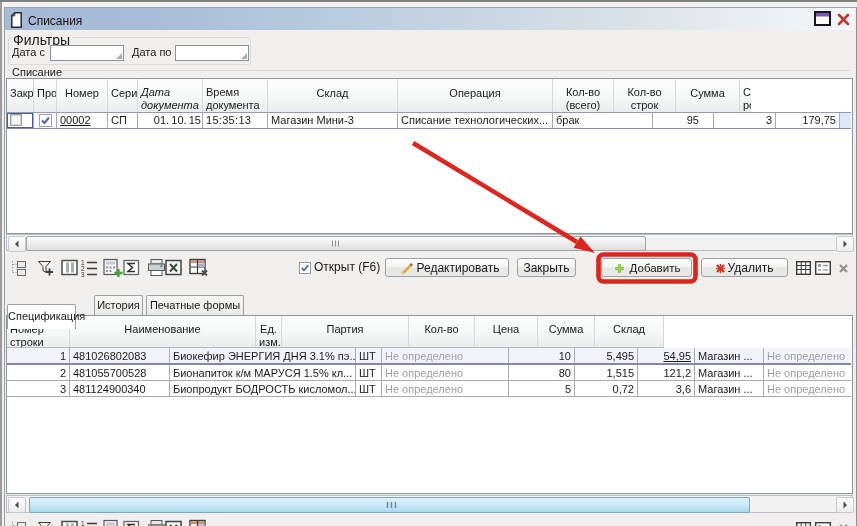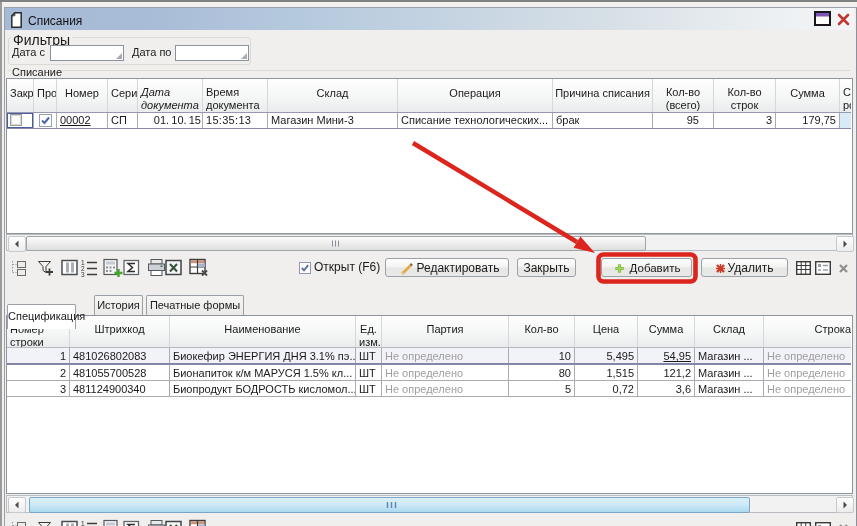--- a/index.html
+++ b/index.html
@@ -97,21 +97,20 @@
   <div class="abs tbl" style="left:6px;top:78px;width:847px;height:156px;box-sizing:border-box;"></div>
   <div class="abs hrow" style="left:7px;top:79px;height:34px;border-bottom:1px solid #b6babe;box-sizing:border-box;">
     <div class="hc vc" style="width:27px;">Закрыт</div>
     <div class="hc vc" style="width:23px;">Проведен</div>
     <div class="hc vc ctr" style="width:51px;">Номер</div>
     <div class="hc vc" style="width:30px;">Серия</div>
     <div class="hc" style="width:65px;padding-top:7px;line-height:12.5px;font-style:italic;">Дата<br>документа</div>
     <div class="hc" style="width:65px;padding-top:7px;line-height:12.5px;">Время<br>документа</div>
     <div class="hc vc ctr" style="width:130px;">Склад</div>
     <div class="hc vc ctr" style="width:155px;">Операция</div>
-    <div class="hc vc ctr" style="width:100px;">Причина списания</div>
     <div class="hc ctr" style="width:61px;padding-top:7px;line-height:12.5px;">Кол-во<br>(всего)</div>
     <div class="hc ctr" style="width:62px;padding-top:7px;line-height:12.5px;">Кол-во<br>строк</div>
     <div class="hc vc ctr" style="width:64px;">Сумма</div>
     <div class="hc" style="width:11px;border-right:none;padding-top:7px;line-height:12.5px;">Сумма<br>розн.</div>
   </div>
   <div class="abs drow" style="left:7px;top:113px;height:15px;border-top:1px solid #9898b4;border-bottom:1px solid #8888ac;background:#fff;margin-top:-1px;">
     <div class="dc" style="width:27px;box-shadow:inset 0 0 0 1px #4d5c9c;padding:1px 0 0 3px;">
       <svg width="12" height="12" viewBox="0 0 12 12">
         <rect x="0.5" y="0.5" width="11" height="11" fill="#f2f2f2" stroke="#9a9da1"></rect>
         <rect x="1.5" y="1.5" width="9" height="9" fill="#fbfbfb" stroke="#d7d7d7"></rect>
@@ -247,29 +246,27 @@
   </svg>
   <svg class="icon" style="left:838px;top:263px;" width="11" height="11" viewBox="0 0 11 11">
     <path d="M2 2 l7 7 M9 2 l-7 7" stroke="#8e8e8e" stroke-width="2.2"></path>
   </svg>
   <div class="tab tab-idle" style="left:94px;top:295px;width:49px;height:20px;line-height:19px;text-align:center;">История</div>
   <div class="tab tab-idle" style="left:146px;top:295px;width:98px;height:20px;line-height:19px;">Печатные формы</div>
   <div class="tab tab-active" style="left:7px;top:304px;width:69px;height:25px;line-height:22px;">Спецификация</div>
   <div class="abs tbl" style="left:6px;top:315px;width:847px;height:179px;box-sizing:border-box;"></div>
   <div class="abs hrow" style="left:7px;top:316px;height:32px;border-bottom:1px solid #b6babe;box-sizing:border-box;">
     <div class="hc" style="width:63px;padding-top:7px;line-height:12.5px;">Номер<br>строки</div>
-    <div class="hc vc ctr" style="width:100px;">Штрихкод</div>
     <div class="hc vc ctr" style="width:186px;">Наименование</div>
     <div class="hc ctr" style="width:26px;padding-top:7px;line-height:12.5px;">Ед.<br>изм.</div>
     <div class="hc vc ctr" style="width:127px;">Партия</div>
     <div class="hc vc ctr" style="width:66px;">Кол-во</div>
     <div class="hc vc ctr" style="width:63px;">Цена</div>
     <div class="hc vc ctr" style="width:57px;">Сумма</div>
     <div class="hc vc ctr" style="width:69px;">Склад</div>
-    <div class="hc vc num" style="width:87px;border-right:none;padding-right:0;">Строка</div>
   </div>
   <div class="abs drow lh14" style="left:7px;top:348px;height:15px;border-bottom:2px solid #8585a8;background:#f2f2f9;">
     <div class="dc num" style="width:63px;">1</div>
     <div class="dc" style="width:100px;">481026802083</div>
     <div class="dc" style="width:186px;">Биокефир ЭНЕРГИЯ ДНЯ 3.1% пэ...</div>
     <div class="dc" style="width:26px;">ШТ</div>
     <div class="dc gray" style="width:127px;">Не определено</div>
     <div class="dc num" style="width:66px;">10</div>
     <div class="dc num" style="width:63px;">5,495</div>
     <div class="dc num" style="width:57px;text-decoration:underline;">54,95</div>

